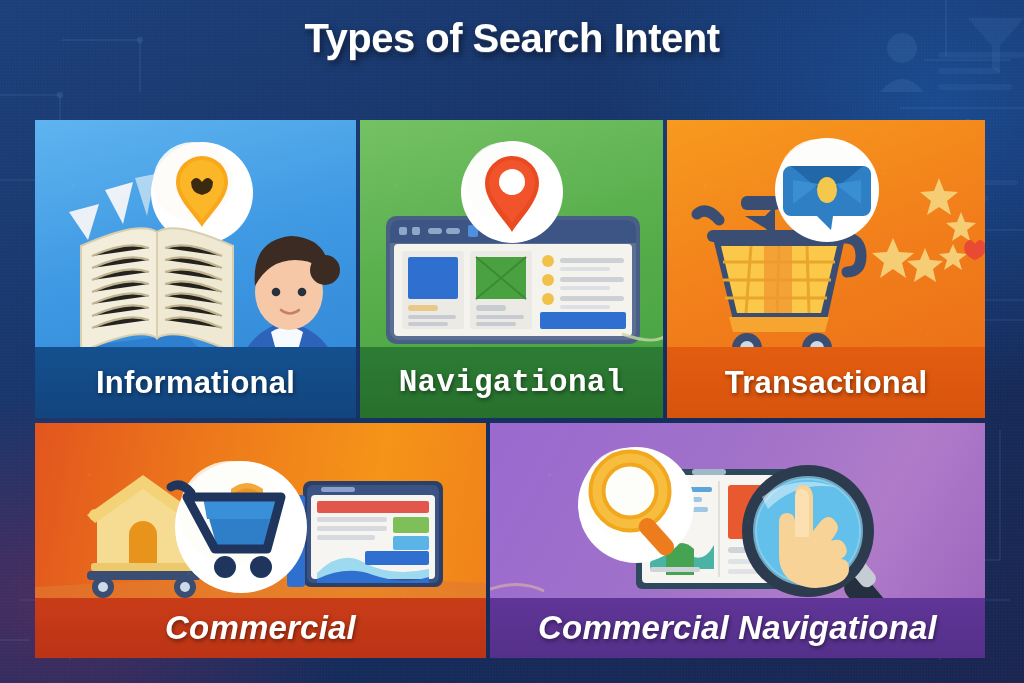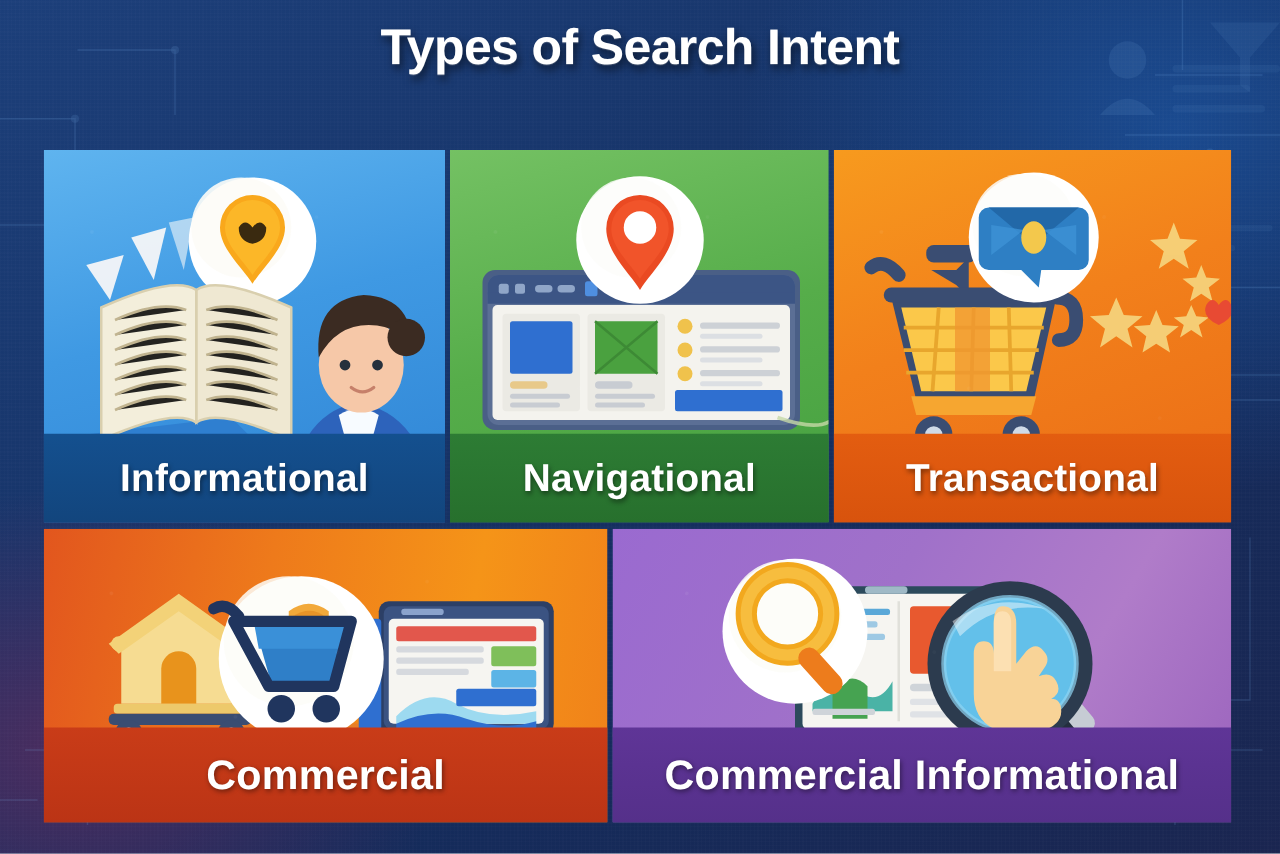--- a/index.html
+++ b/index.html
@@ -55,30 +55,30 @@
 
   
   .label-band{
     position:absolute; left:0; right:0; bottom:0;
     display:flex; align-items:center; justify-content:center;
     color:#fff; font-weight:bold; letter-spacing:.2px;
     text-shadow: 1px 2px 4px rgba(0,0,0,.45);
     font-family:"Liberation Sans", sans-serif;
   }
   #row1 .label-band{ height:71px; font-size:31px; }
-  #row2 .label-band{ height:76px; font-size:33px; }
+  #row2 .label-band{ height:60px; font-size:33px;font-style:italic; }
 
   
   #p-informational{ flex:0 0 321px; }
   #p-informational .scene{ background:linear-gradient(165deg,#5fb4ef 0%,#3f99e3 45%,#2f84d4 100%); }
   #p-informational .label-band{ background:linear-gradient(180deg,#14508f 0%,#12457d 100%); }
 
   #p-navigational{ flex:0 0 303px; }
   #p-navigational .scene{ background:linear-gradient(165deg,#74c163 0%,#56ad4a 50%,#45a040 100%); }
-  #p-navigational .label-band{ background:linear-gradient(180deg,#2d7c34 0%,#27702d 100%); }
+  #p-navigational .label-band{ background:linear-gradient(180deg,#2d7c34 0%,#27702d 100%);font-family:Liberation Mono, monospace; }
 
   #p-transactional{ flex:1 1 auto; }
   #p-transactional .scene{ background:linear-gradient(160deg,#f79a1e 0%,#f2801b 45%,#ea6b16 100%); }
   #p-transactional .label-band{ background:linear-gradient(180deg,#e35d10 0%,#d8530d 100%); }
 
   #p-commercial{ flex:0 0 451px; }
   #p-commercial .scene{ background:linear-gradient(100deg,#e2561e 0%,#ee7a1b 38%,#f59418 72%,#f0811a 100%); }
   #p-commercial .label-band{ background:linear-gradient(180deg,#c93c18 0%,#bb3415 100%); }
 
   #p-commercial-investigation{ flex:1 1 auto; }
@@ -431,17 +431,17 @@
 
               <path d="M312 62 q11 0 11 14 l0 32 l8 -10 q8 -8 14 0 q6 6 0 14 l-4 6 q10 -4 14 4 q5 9 -4 14
                        q8 0 8 10 q0 11 -16 16 q-20 7 -38 -2 q-16 -8 -16 -28 l0 -32 q0 -10 8 -10 q8 0 8 10 l0 -24
                        q0 -14 7 -14z" fill="#f8d397"></path>
               <path d="M312 66 q7 0 7 10 l0 38 l-14 0 l0 -38 q0 -10 7 -10z" fill="#fde6bd" opacity=".7"></path>
             </g>
 
             <path d="M0 166 q30 -10 54 2" stroke="#e6c8a0" stroke-width="3" fill="none" opacity=".5"></path>
           </svg>
         </div>
-        <div class="label-band">Commercial Informational</div>
+        <div class="label-band">Commercial Navigational</div>
       </div>
     </div>
   </div>
 </div>
 
 </body></html>

